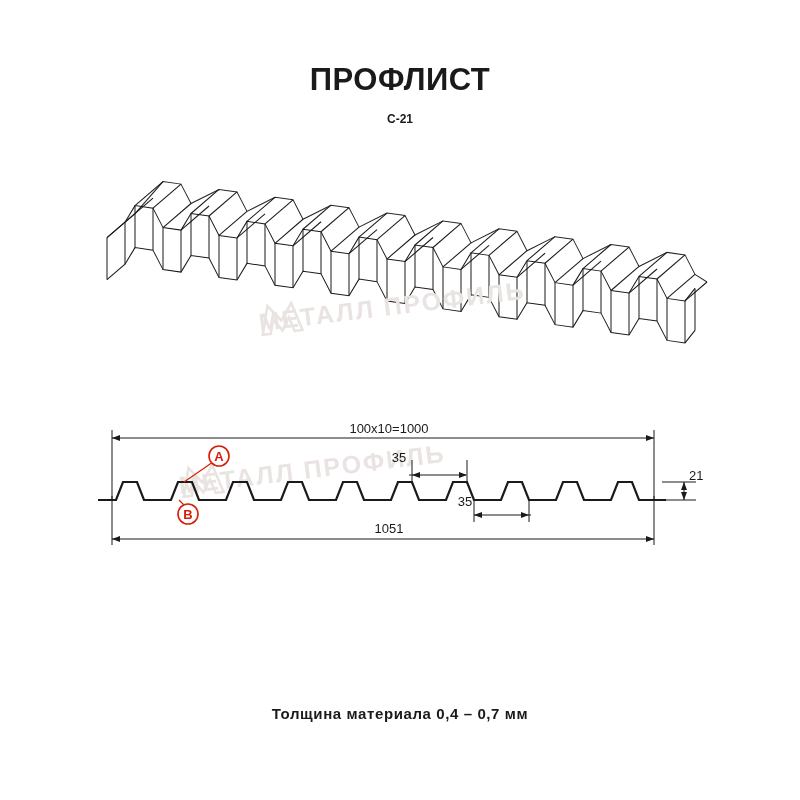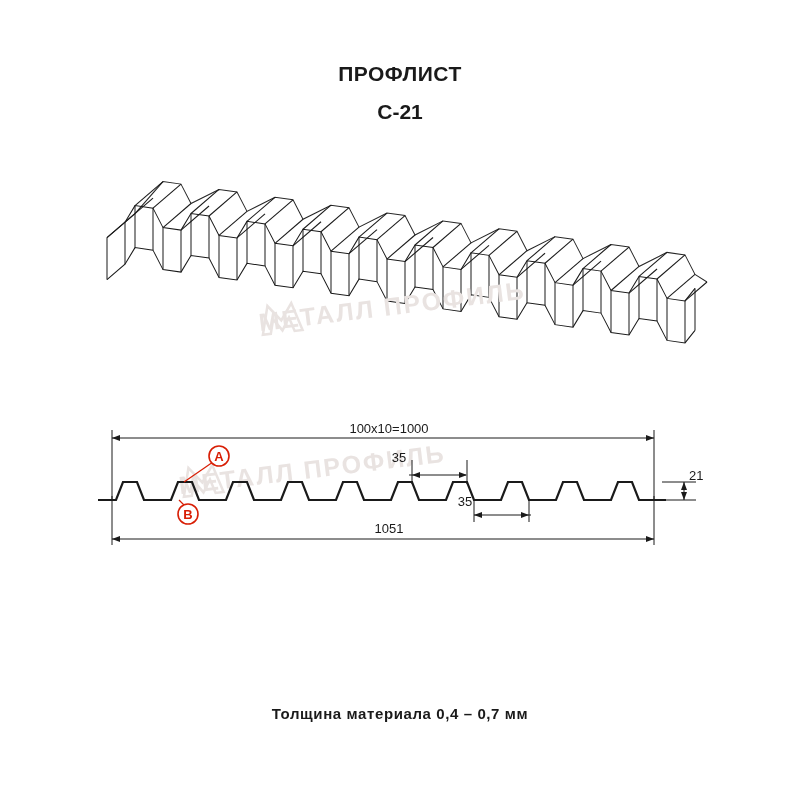--- a/index.html
+++ b/index.html
@@ -21,28 +21,28 @@
     height: 800px;
   }
   .title-block {
     position: absolute;
     top: 62px;
     left: 0;
     width: 800px;
     text-align: center;
   }
   .title {
-    font-size: 21px;
+    font-size: 31px;
     font-weight: bold;
     letter-spacing: 0.5px;
     color: #1a1a1a;
     margin: 0;
   }
   .subtitle {
-    font-size: 21px;
+    font-size: 12px;
     font-weight: bold;
     color: #1a1a1a;
     margin-top: 14px;
   }
   .iso-wrap {
     position: absolute;
     top: 160px;
     left: 95px;
     width: 620px;
     height: 170px;

